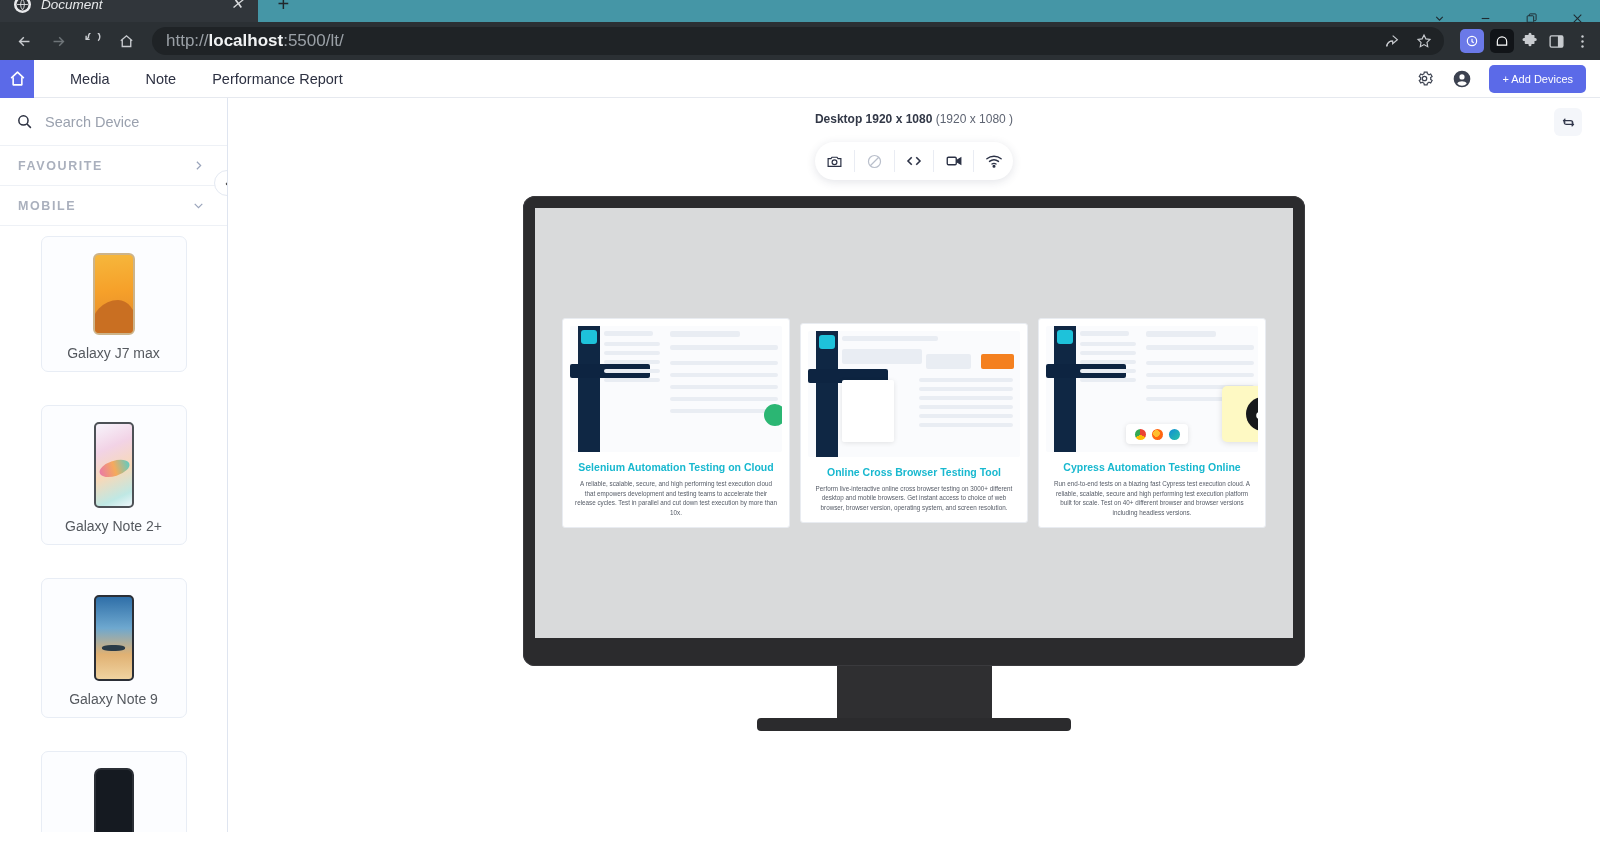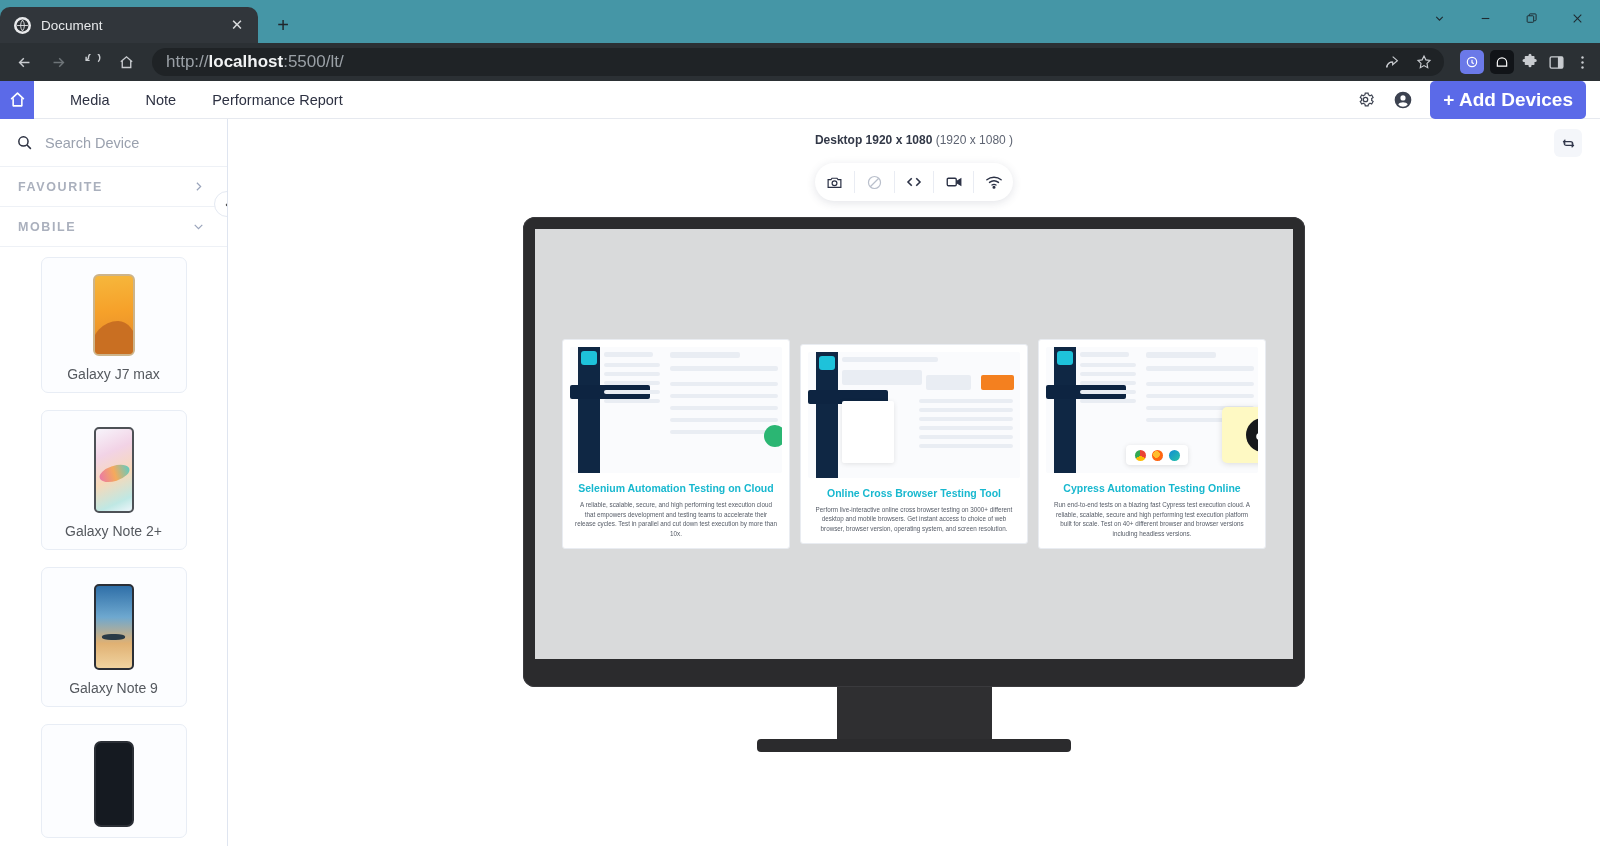--- a/index.html
+++ b/index.html
@@ -5,22 +5,22 @@
   * { box-sizing: border-box; margin: 0; padding: 0; }
   html, body {
     width: 1600px; height: 846px;
     font-family: "Liberation Sans", sans-serif;
     overflow: hidden;
     background: #ffffff;
   }
 
   
   .browser-titlebar {
-    height: 43px; background: #4596a6;
-    display: flex; align-items: flex-end; position: relative;
+    height: 22px; background: #4596a6;
+    display: flex; align-items: flex-end; position: relative; font-style: italic;
   }
   .tab {
     width: 258px; height: 36px; background: #31363b;
     border-radius: 10px 10px 0 0;
     display: flex; align-items: center; padding: 0 10px 0 14px; gap: 10px;
     color: #e6e8ea; font-size: 13.5px;
   }
   .tab-favicon {
     width: 17px; height: 17px; border-radius: 50%;
     background: #e9eaec; display: flex; align-items: center;
@@ -75,21 +75,21 @@
     width: 34px; height: 38px; background: #5b6ae8;
     display: flex; align-items: center; justify-content: center; flex: 0 0 auto;
   }
   .appnav { display: flex; align-items: center; gap: 0; padding-left: 18px; }
   .appnav-item {
     font-size: 14.5px; color: #2d3142; padding: 0 18px; white-space: nowrap;
   }
   .appbar-right { margin-left: auto; display: flex; align-items: center; gap: 16px; padding-right: 14px; }
   .icon-btn { width: 22px; height: 22px; color: #3c4250; display: flex; align-items: center; justify-content: center; }
   .add-devices {
-    background: #5b6ae8; color: #fff; font-size: 19px; font-weight: 700;
+    background: #5b6ae8; color: #fff; font-size: 11px; font-weight: 400;
     border: none; border-radius: 5px; padding: 8px 13px; white-space: nowrap;
   }
 
   
   .workspace { display: flex; height: calc(846px - 36px - 38px - 38px); }
 
   
   .sidebar {
     width: 228px; flex: 0 0 228px; background: #fff;
     border-right: 1px solid #dfe5f0; position: relative; overflow: hidden;
@@ -113,21 +113,21 @@
   }
   .group-caret { color: #9aa4bb; font-size: 12px; display: flex; }
   .collapse-handle {
     position: absolute; right: -13px; top: 72px; width: 26px; height: 26px;
     border-radius: 50%; background: #fff; border: 1px solid #e4e9f2;
     display: flex; align-items: center; justify-content: center; z-index: 5;
     font-size: 11px; color: #222;
   }
   .device-list { padding: 10px 0 0 0; overflow: hidden; }
   .device-card {
-    width: 146px; margin: 0 auto 17px auto; border: 1px solid #e8edf5;
+    width: 146px; margin: 0 auto 33px auto; border: 1px solid #e8edf5;
     border-radius: 7px; background: #fcfdff;
     display: flex; flex-direction: column; align-items: center;
     padding: 16px 0 10px 0;
   }
   .device-name { font-size: 14px; color: #55595f; margin-top: 10px; }
   .phone {
     width: 42px; height: 82px; border-radius: 6px; position: relative;
     border: 2px solid #b8b4ad; overflow: hidden;
   }
   .phone.j7 { border-color: #cdb48a; background: linear-gradient(175deg,#f6b73c 0%,#f6a12a 45%,#e2872a 100%); }

